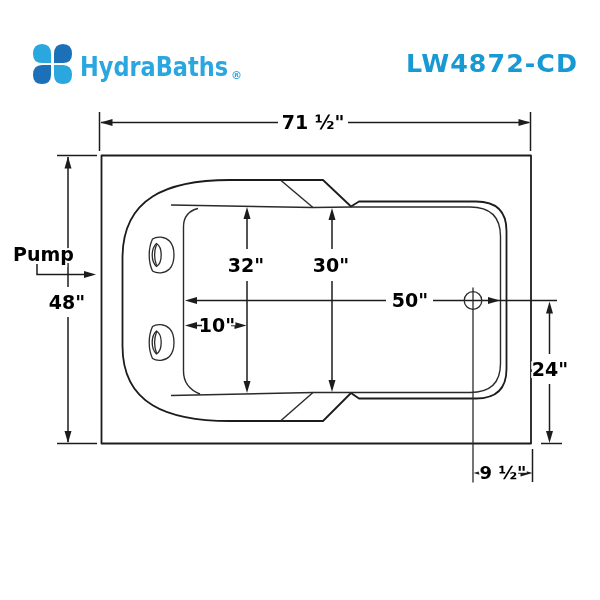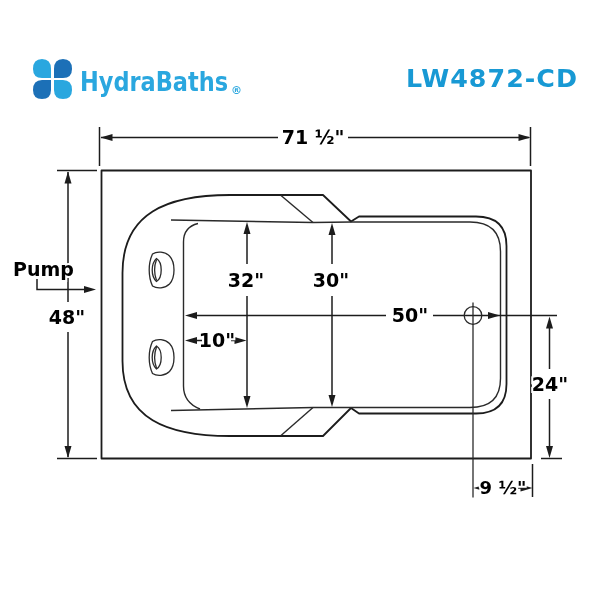--- a/index.html
+++ b/index.html
@@ -1,16 +1,16 @@
 <!DOCTYPE html>
 <html><head>
 <meta charset="utf-8">
 <style>
   html,body{margin:0;padding:0;background:#ffffff;}
-  .page{width:600px;height:564px;position:relative;background:#fff;overflow:hidden;margin-top:15px;}
+  .page{width:600px;height:564px;position:relative;background:#fff;overflow:hidden;}
   svg{display:block;}
   .ln{stroke:#1c1c1c;stroke-width:1.5;fill:none;stroke-linecap:butt;}
   .outline{stroke:#1c1c1c;stroke-width:1.8;fill:none;stroke-linejoin:round;}
   .inner{stroke:#2a2a2a;stroke-width:1.4;fill:none;stroke-linejoin:round;}
   .thin{stroke:#2a2a2a;stroke-width:1.3;fill:none;}
   .arr{fill:#1c1c1c;stroke:none;}
   .dim{font:700 19px "DejaVu Sans", sans-serif;fill:#000;paint-order:stroke;stroke:#fff;stroke-width:4px;}
   .dim-sm{font:700 18px "DejaVu Sans", sans-serif;fill:#000;paint-order:stroke;stroke:#fff;stroke-width:4px;}
   .brand{font:600 27px "DejaVu Sans", sans-serif;fill:#2AA7DF;}
   .reg{font:700 11px "DejaVu Sans", sans-serif;fill:#2AA7DF;}

